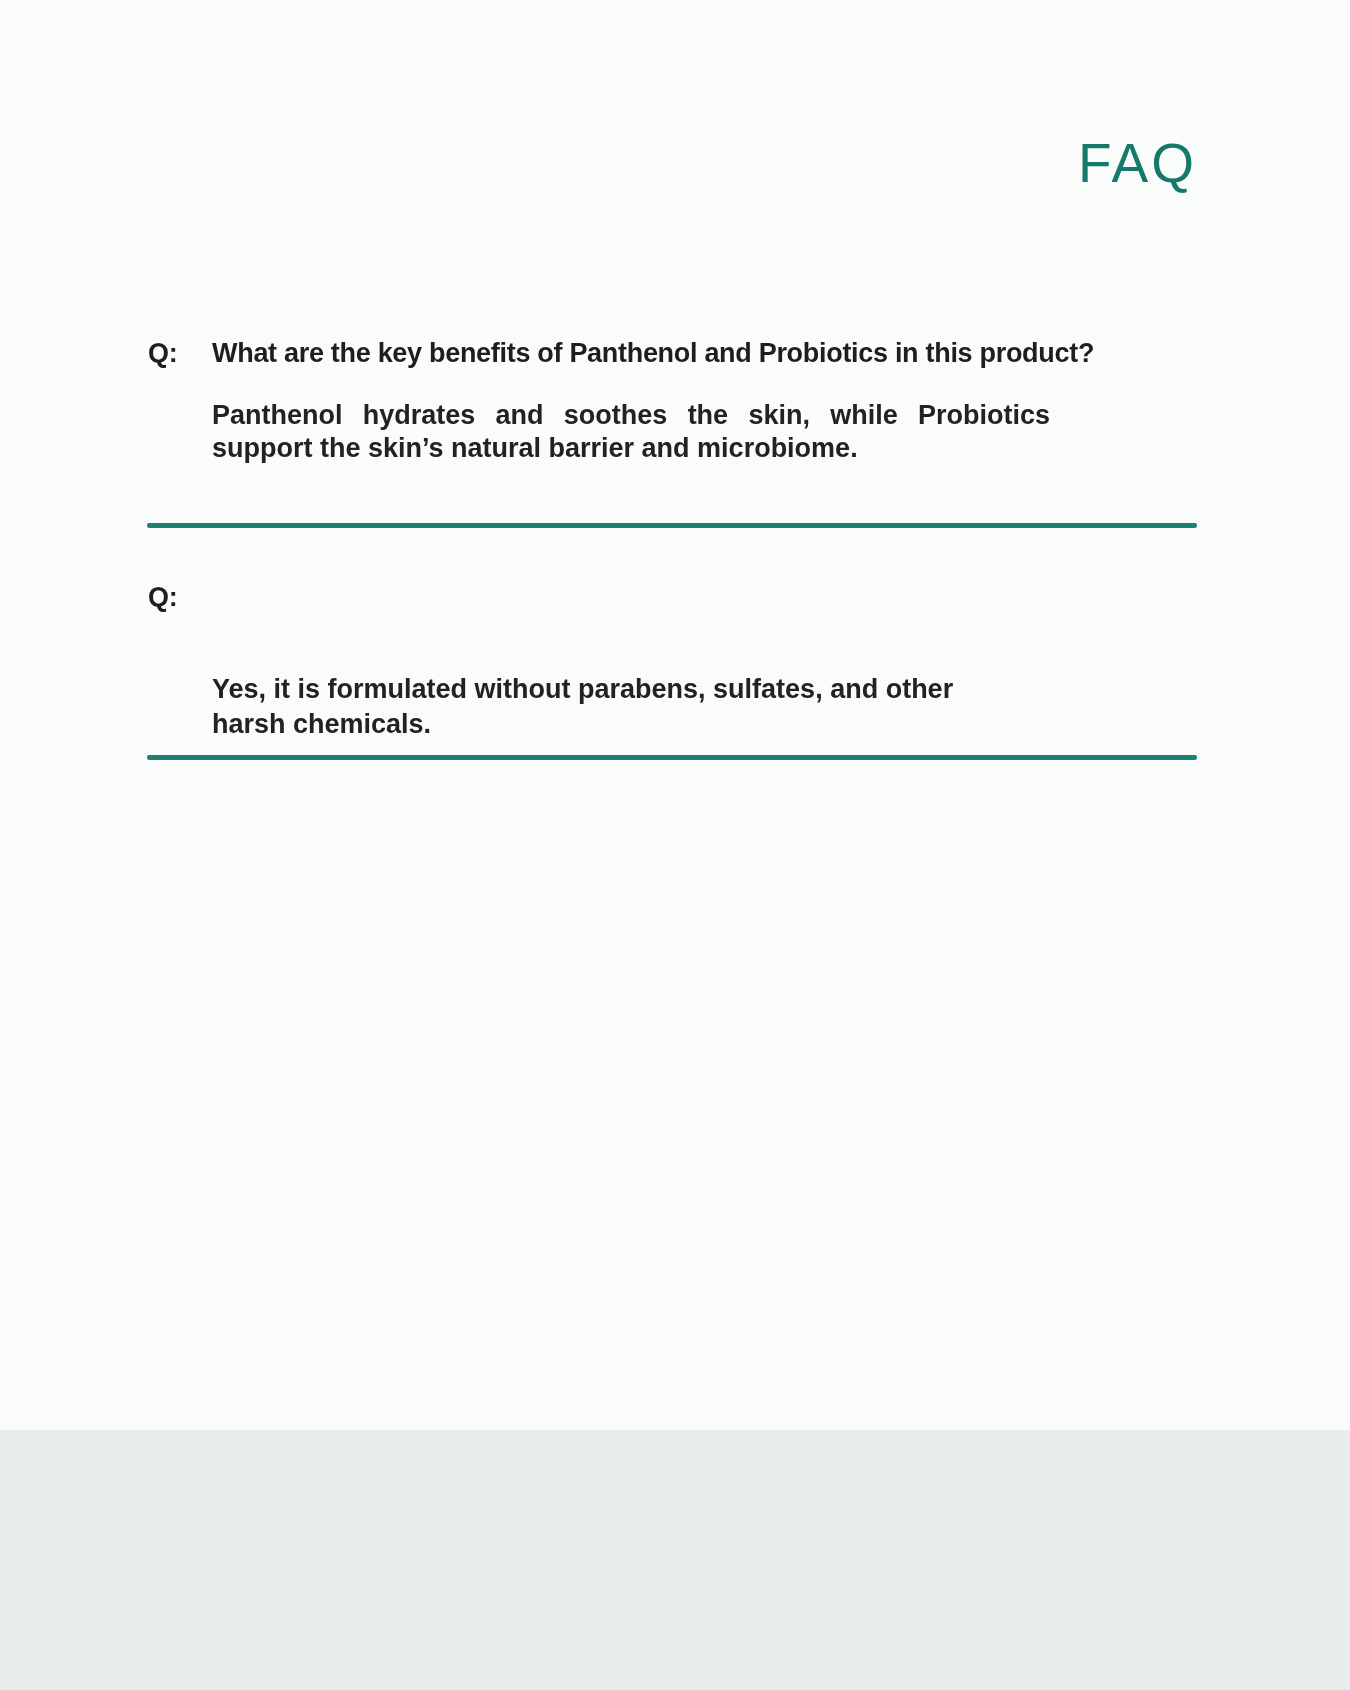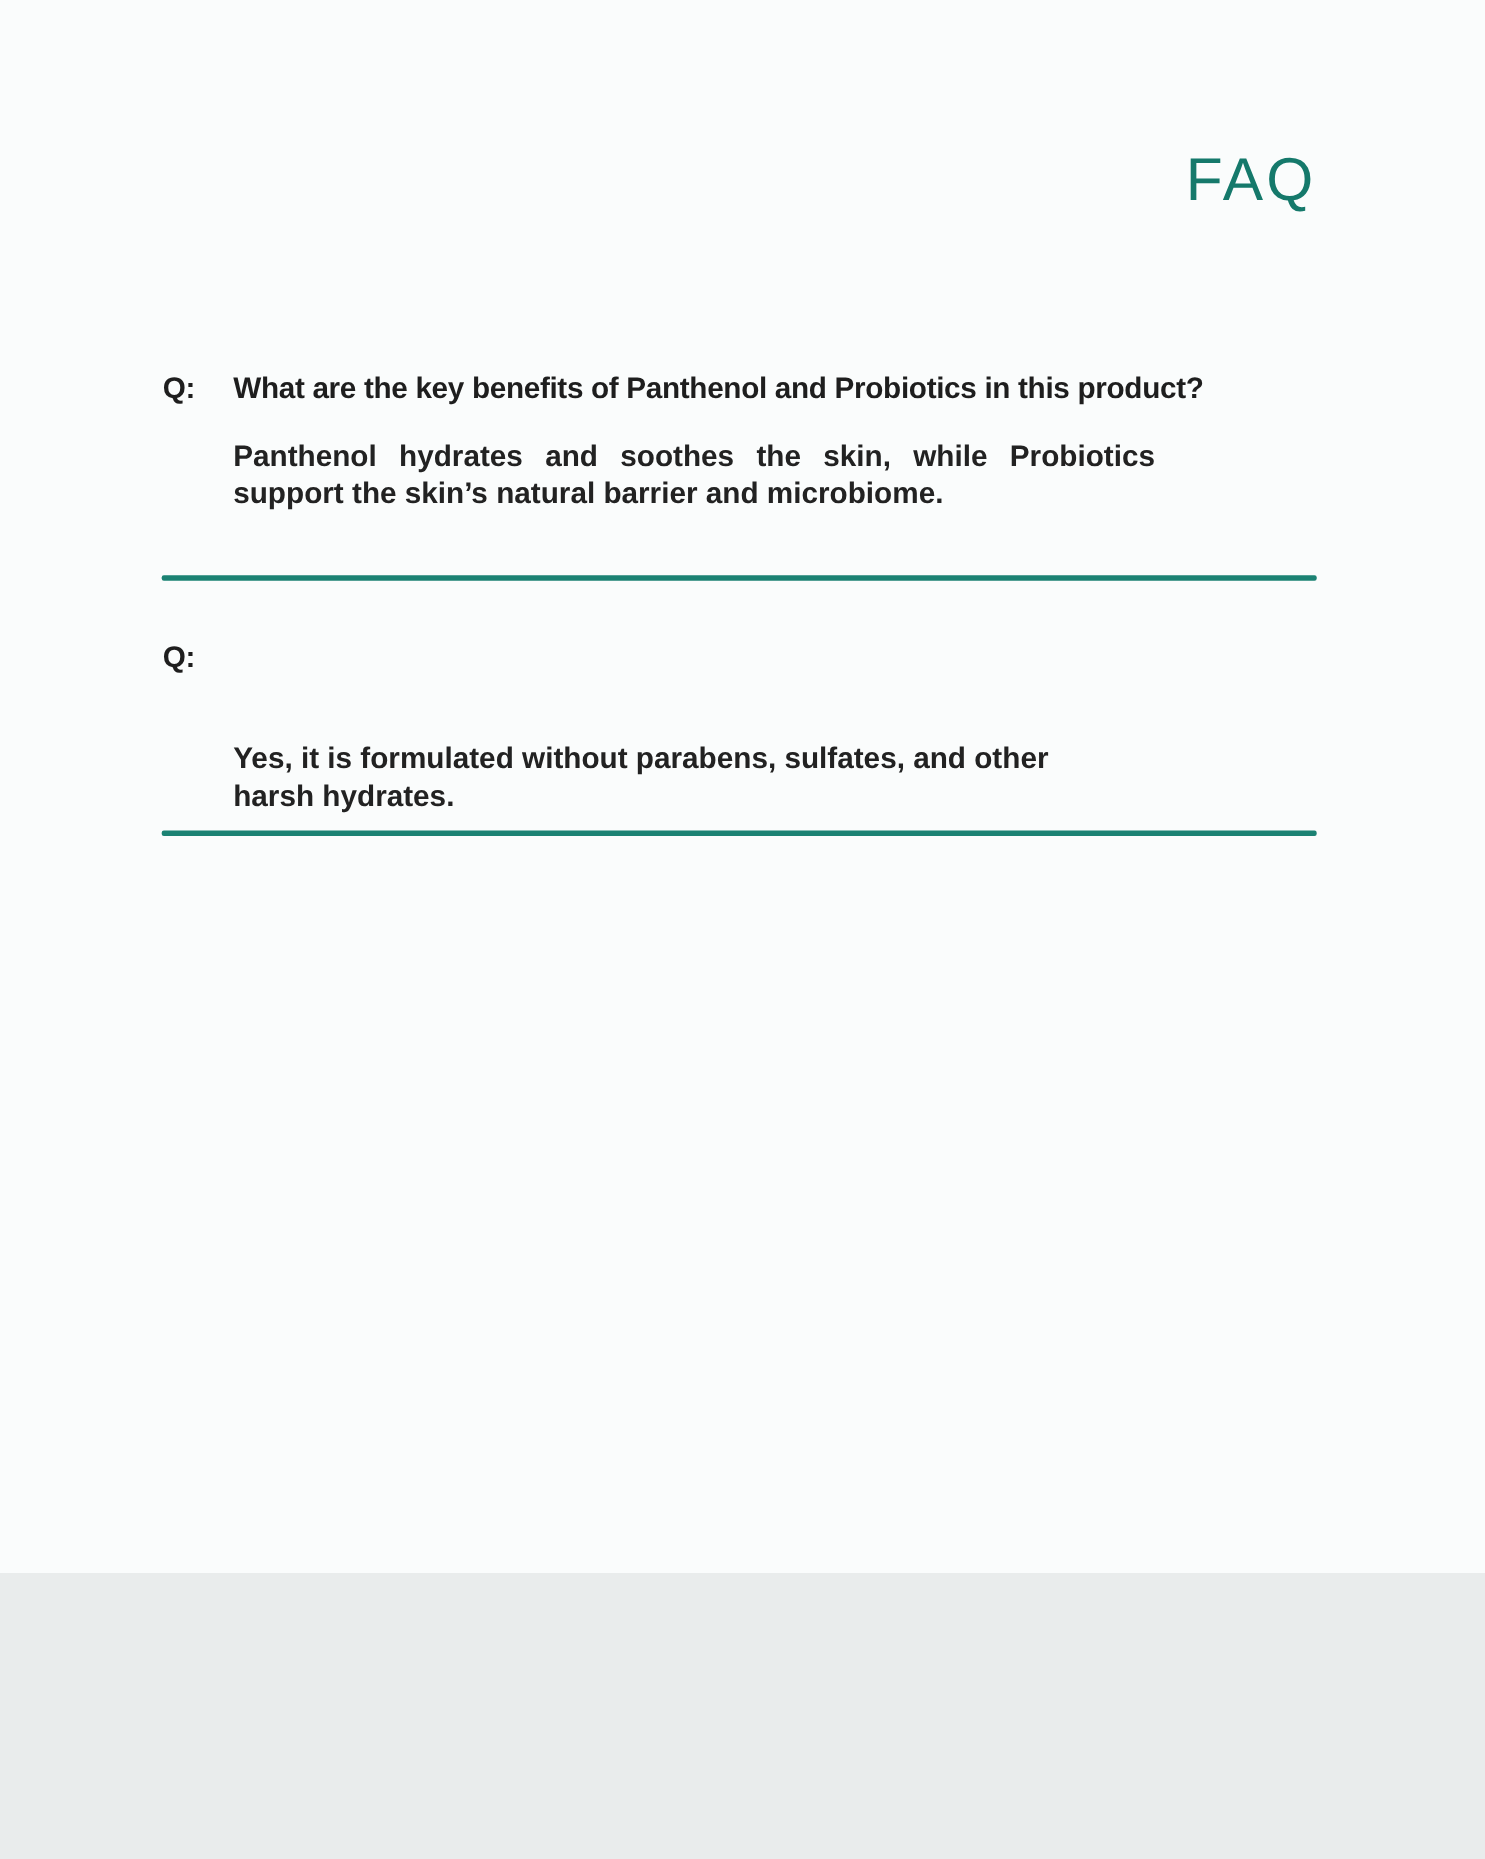--- a/index.html
+++ b/index.html
@@ -99,18 +99,18 @@
   </div>
 
   <div class="divider d1"></div>
 
   <div class="qa-row q2">
     <span class="q-marker">Q:</span>
   </div>
 
   <div class="answer a2">
     <div class="answer-line">Yes, it is formulated without parabens, sulfates, and other</div>
-    <div class="answer-line">harsh hydrates.</div>
+    <div class="answer-line">harsh chemicals.</div>
   </div>
 
   <div class="divider d2"></div>
 
 </div>
 
 </body></html>

